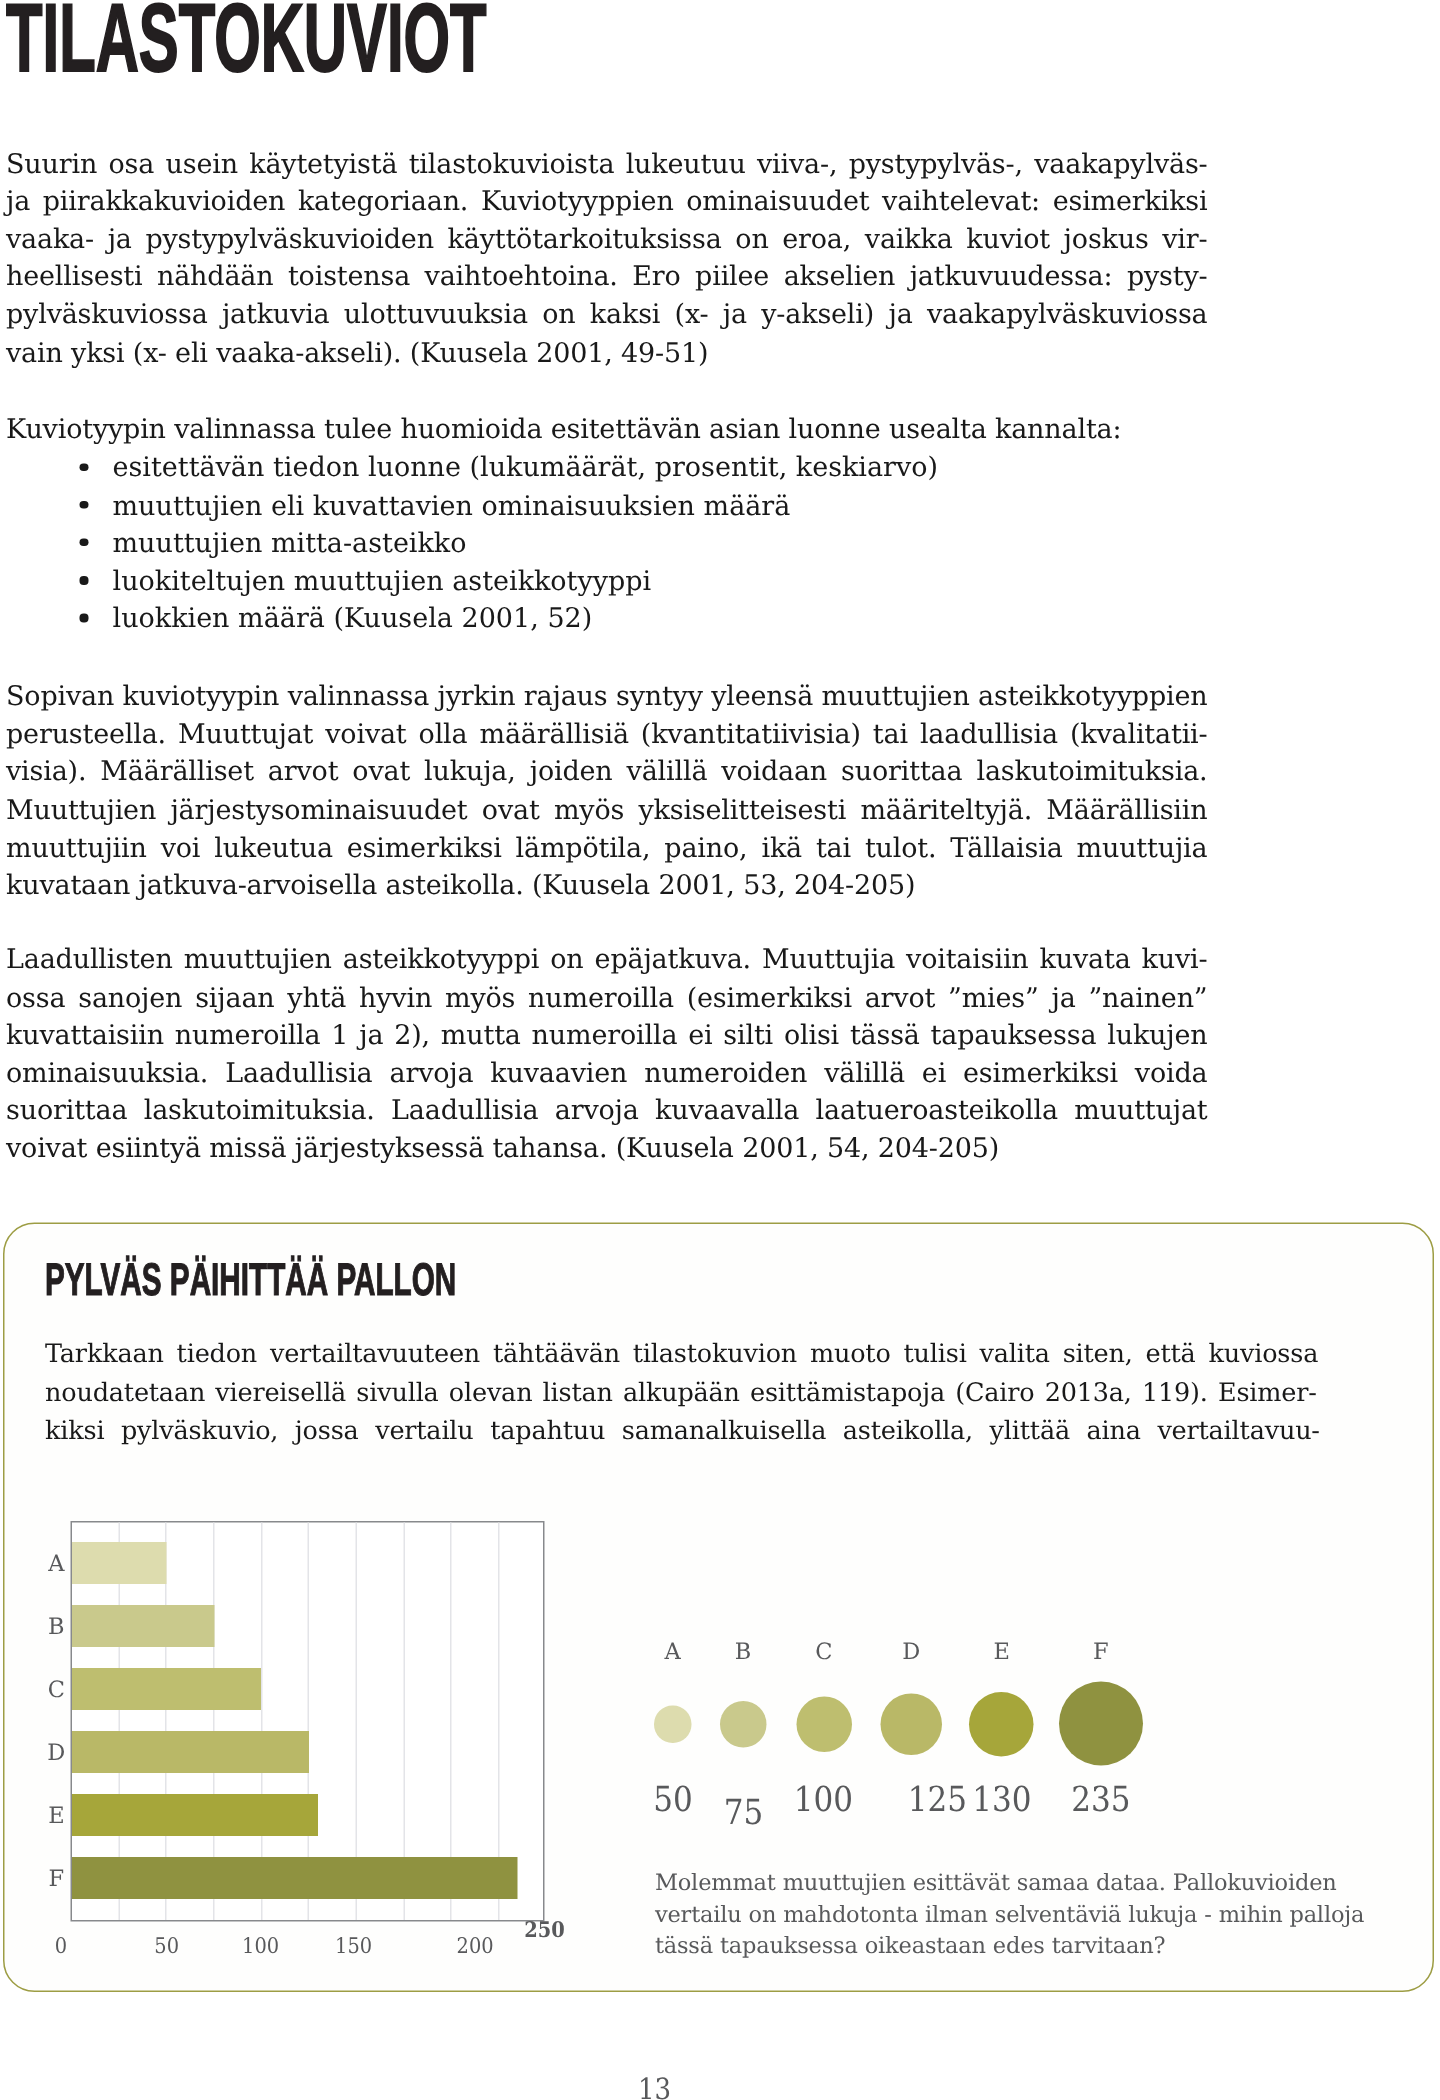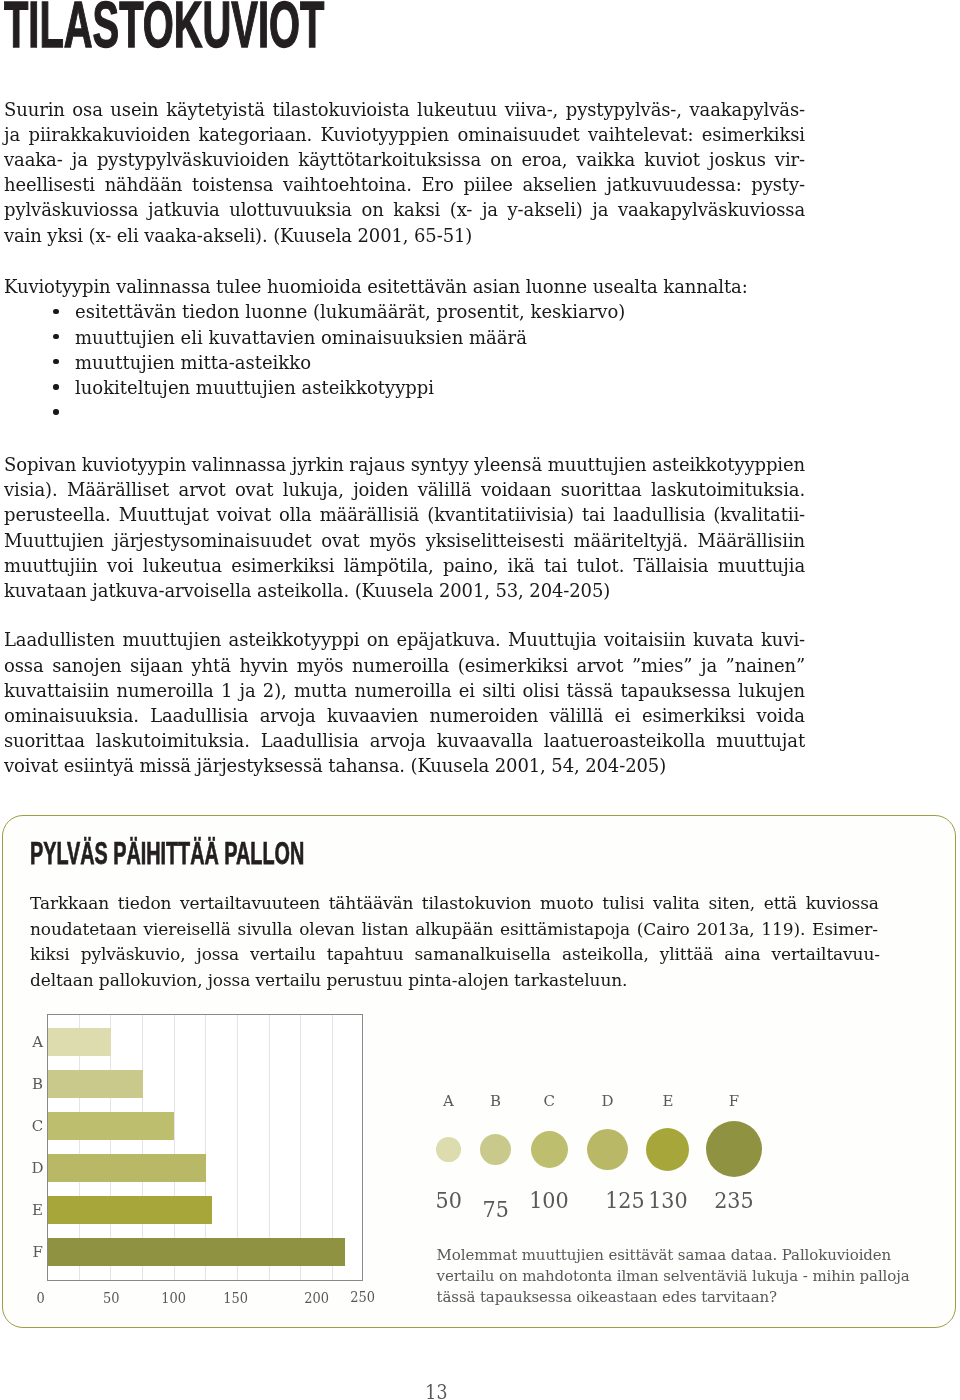--- a/index.html
+++ b/index.html
@@ -74,55 +74,54 @@
 <body>
 
 <div class="page">
         <div class="doc-title">TILASTOKUVIOT</div>
     <div class="txtblock " style="top:96.6px;">
     <span class="ln" style="word-spacing: 1.9707px;">Suurin osa usein käytetyistä tilastokuvioista lukeutuu viiva-, pystypylväs-, vaakapylväs-</span>
     <span class="ln" style="word-spacing: 2.82292px;">ja piirakkakuvioiden kategoriaan. Kuviotyyppien ominaisuudet vaihtelevat: esimerkiksi</span>
     <span class="ln" style="word-spacing: 3.51736px;">vaaka- ja pystypylväskuvioiden käyttötarkoituksissa on eroa, vaikka kuviot joskus vir-</span>
     <span class="ln" style="word-spacing: 4.07227px;">heellisesti nähdään toistensa vaihtoehtoina. Ero piilee akselien jatkuvuudessa: pysty-</span>
     <span class="ln" style="word-spacing: 3.96181px;">pylväskuviossa jatkuvia ulottuvuuksia on kaksi (x- ja y-akseli) ja vaakapylväskuviossa</span>
-    <span class="ln last">vain yksi (x- eli vaaka-akseli). (Kuusela 2001, 65-51)</span>
+    <span class="ln last">vain yksi (x- eli vaaka-akseli). (Kuusela 2001, 49-51)</span>
     </div>
     <div class="txtblock" style="top:274.2px;">
       <span class="ln last">Kuviotyypin valinnassa tulee huomioida esitettävän asian luonne usealta kannalta:</span>
     </div>
     <ul class="bullets" style="top:299.4px;">
     <li><span class="bul">•</span><span>esitettävän tiedon luonne (lukumäärät, prosentit, keskiarvo)</span></li>
     <li><span class="bul">•</span><span>muuttujien eli kuvattavien ominaisuuksien määrä</span></li>
     <li><span class="bul">•</span><span>muuttujien mitta-asteikko</span></li>
     <li><span class="bul">•</span><span>luokiteltujen muuttujien asteikkotyyppi</span></li>
-    <li><span class="bul">•</span></li>
+    <li><span class="bul">•</span><span>luokkien määrä (Kuusela 2001, 52)</span></li>
     </ul>
     <div class="txtblock " style="top:452.0px;">
     <span class="ln" style="word-spacing: 0.03125px;">Sopivan kuviotyypin valinnassa jyrkin rajaus syntyy yleensä muuttujien asteikkotyyppien</span>
+    <span class="ln" style="word-spacing: 2.41602px;">perusteella. Muuttujat voivat olla määrällisiä (kvantitatiivisia) tai laadullisia (kvalitatii-</span>
     <span class="ln" style="word-spacing: 3.75174px;">visia). Määrälliset arvot ovat lukuja, joiden välillä voidaan suorittaa laskutoimituksia.</span>
-    <span class="ln" style="word-spacing: 2.41602px;">perusteella. Muuttujat voivat olla määrällisiä (kvantitatiivisia) tai laadullisia (kvalitatii-</span>
     <span class="ln" style="word-spacing: 3.94531px;">Muuttujien järjestysominaisuudet ovat myös yksiselitteisesti määriteltyjä. Määrällisiin</span>
     <span class="ln" style="word-spacing: 3.6875px;">muuttujiin voi lukeutua esimerkiksi lämpötila, paino, ikä tai tulot. Tällaisia muuttujia</span>
     <span class="ln last">kuvataan jatkuva-arvoisella asteikolla. (Kuusela 2001, 53, 204-205)</span>
     </div>
     <div class="txtblock " style="top:627.4px;">
     <span class="ln" style="word-spacing: 1.76953px;">Laadullisten muuttujien asteikkotyyppi on epäjatkuva. Muuttujia voitaisiin kuvata kuvi-</span>
     <span class="ln" style="word-spacing: 2.97017px;">ossa sanojen sijaan yhtä hyvin myös numeroilla (esimerkiksi arvot ”mies” ja ”nainen”</span>
     <span class="ln" style="word-spacing: 1.64583px;">kuvattaisiin numeroilla 1 ja 2), mutta numeroilla ei silti olisi tässä tapauksessa lukujen</span>
     <span class="ln" style="word-spacing: 5.70898px;">ominaisuuksia. Laadullisia arvoja kuvaavien numeroiden välillä ei esimerkiksi voida</span>
     <span class="ln" style="word-spacing: 5.31771px;">suorittaa laskutoimituksia. Laadullisia arvoja kuvaavalla laatueroasteikolla muuttujat</span>
     <span class="ln last">voivat esiintyä missä järjestyksessä tahansa. (Kuusela 2001, 54, 204-205)</span>
     </div>
     <div class="callout"></div>
     <div class="callout-title">PYLVÄS PÄIHITTÄÄ PALLON</div>
     <div class="callout-body">
       <span class="ln" style="word-spacing: 3.29531px;">Tarkkaan tiedon vertailtavuuteen tähtäävän tilastokuvion muoto tulisi valita siten, että kuviossa</span>
       <span class="ln" style="word-spacing: 1.50156px;">noudatetaan viereisellä sivulla olevan listan alkupään esittämistapoja (Cairo 2013a, 119). Esimer-</span>
       <span class="ln" style="word-spacing: 5.76215px;">kiksi pylväskuvio, jossa vertailu tapahtuu samanalkuisella asteikolla, ylittää aina vertailtavuu-</span>
-      <span class="ln last">deltaan pallokuvion, jossa vertailu perustuu pinta-alojen tarkasteluun.</span>
     </div>
     <div class="chart">
       <div class="plot" id="plot">
         <div class="gridline" style="left: 31.13px;"></div>
         <div class="gridline" style="left: 62.76px;"></div>
         <div class="gridline" style="left: 94.39px;"></div>
         <div class="gridline" style="left: 126.02px;"></div>
         <div class="gridline" style="left: 157.65px;"></div>
         <div class="gridline" style="left: 189.28px;"></div>
         <div class="gridline" style="left: 220.91px;"></div>
@@ -139,21 +138,21 @@
       <div class="ylab" style="left: 17.6px; top: 77.15px;"><i>B</i></div>
       <div class="ylab" style="left: 17.6px; top: 119.15px;"><i>C</i></div>
       <div class="ylab" style="left: 17.6px; top: 161.15px;"><i>D</i></div>
       <div class="ylab" style="left: 17.6px; top: 203.15px;"><i>E</i></div>
       <div class="ylab" style="left: 17.6px; top: 245.15px;"><i>F</i></div>
       <div class="xlab" style="left: 10.3px; top: 290.6px;"><i>0</i></div>
       <div class="xlab" style="left: 80.86px; top: 290.6px;"><i>50</i></div>
       <div class="xlab" style="left: 143.62px; top: 290.6px;"><i>100</i></div>
       <div class="xlab" style="left: 205.58px; top: 290.6px;"><i>150</i></div>
       <div class="xlab" style="left: 287px; top: 290.6px;"><i>200</i></div>
-      <div class="xlab" style="left: 332.8px; top: 290px;"><i>250</i></div>
+      <div class="xlab" style="left: 332.8px; top: 280px; font-weight: bold;"><i>250</i></div>
     </div>
     <div class="bubbles" id="bubbles">
       <div class="bub" style="left: 36.2px; top: 57.1px; width: 24.6px; height: 24.6px; background: rgb(221, 220, 174);"></div>
       <div class="bub-lab" style="left: 28.5px; top: 14.2px;">A</div>
       <div class="bub-val" style="left: 8.5px; top: 108.8px;"><i>50</i></div>
       <div class="bub" style="left: 79.8px; top: 53.8px; width: 31.2px; height: 31.2px; background: rgb(201, 201, 140);"></div>
       <div class="bub-lab" style="left: 75.4px; top: 14.2px;">B</div>
       <div class="bub-val" style="left: 55.4px; top: 118px;"><i>75</i></div>
       <div class="bub" style="left: 130.6px; top: 50.8px; width: 37.2px; height: 37.2px; background: rgb(190, 190, 111);"></div>
       <div class="bub-lab" style="left: 129.2px; top: 14.2px;">C</div>

